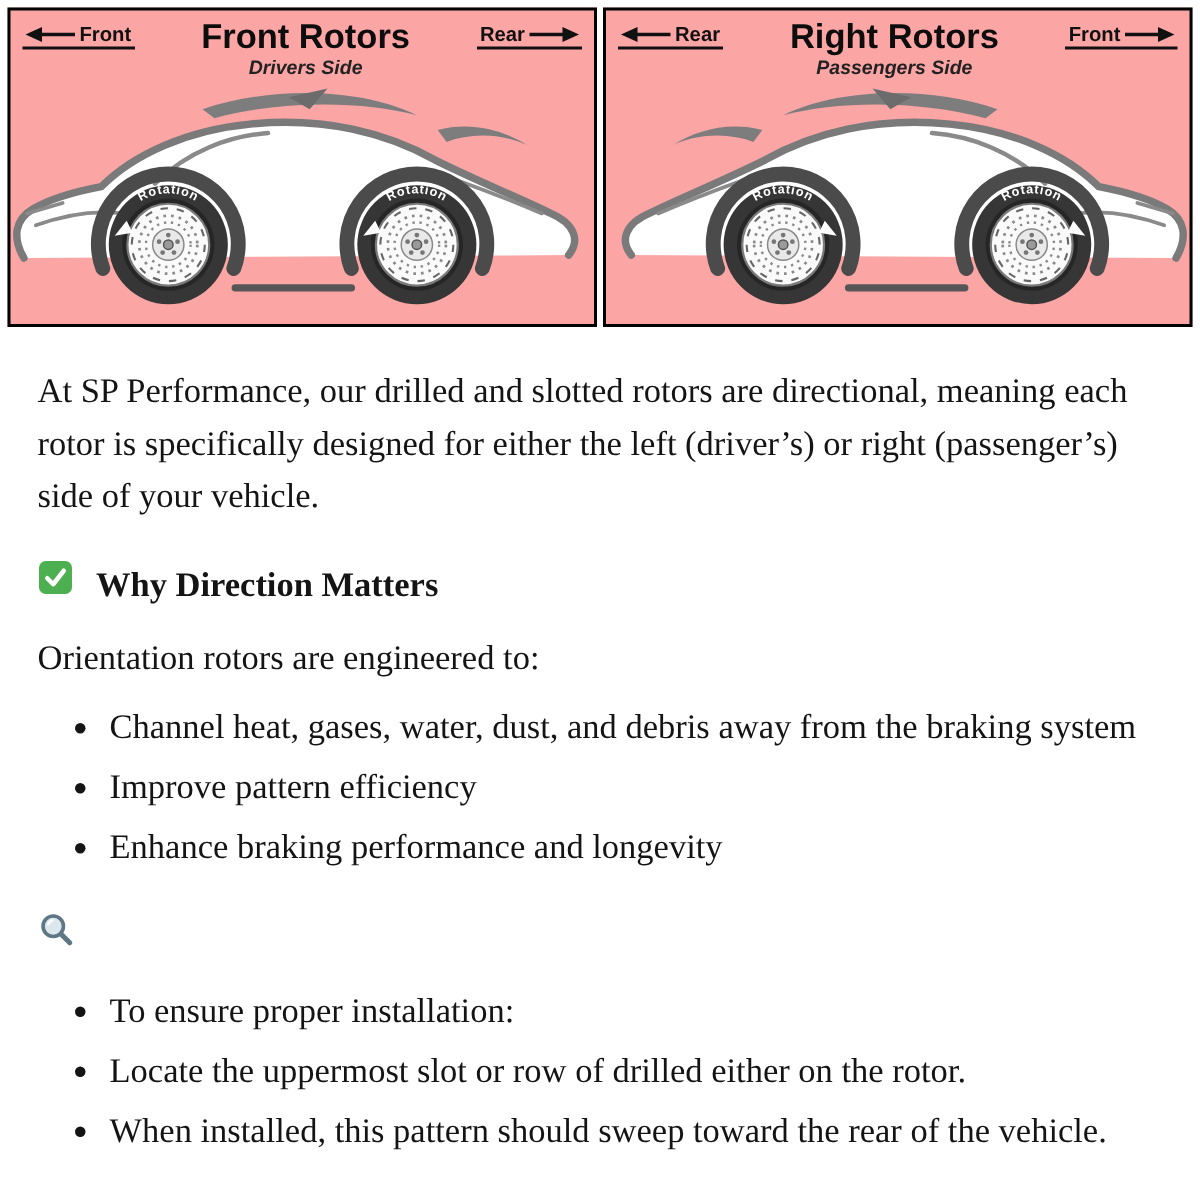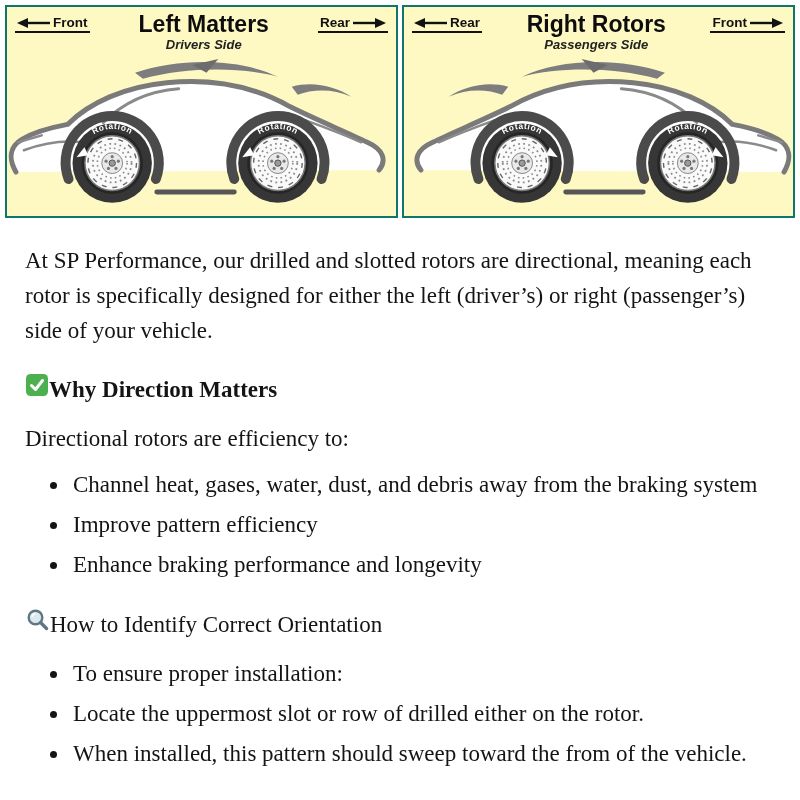--- a/index.html
+++ b/index.html
@@ -5,21 +5,21 @@
   html,body { margin:0; padding:0; background:#ffffff; }
   body {
     width:800px; height:800px; overflow:hidden;
     font-family:"Liberation Serif", serif; color:#141414;
     -webkit-font-smoothing:antialiased;
   }
 
   
   .diagram { display:flex; margin:5px 5px 8px 5px; }
   .panel {
-    flex:1 1 0; border:2px solid #0f766e; background:#fef9c3; min-width:0;
+    flex:1 1 0; border:2px solid #000000; background:#fca5a5; min-width:0;
   }
   .panel + .panel { margin-left:4px; }
   .panel-header {
     display:flex; justify-content:space-between; align-items:flex-start;
     padding:6px 8px 0 8px; height:44px; box-sizing:border-box;
   }
   .dir {
     font-family:"Liberation Sans", sans-serif; font-weight:bold; font-size:13.5px;
     border-bottom:2px solid #111; display:inline-flex; align-items:center;
     gap:2px; padding:0 2px 1px 2px; margin-top:2px; color:#111;
@@ -39,21 +39,21 @@
 
   .rot-text {
     font-family:"Liberation Sans", sans-serif; font-weight:bold;
     font-size:8.5px; fill:#ffffff; letter-spacing:0.6px;
   }
 
   
   .content { padding:10px 29px 0 25px; font-size:23px; line-height:1.52; }
   .intro { margin:8px 0 22px 0; }
   .sec-head {
-    display:flex; align-items:center; gap:0;
+    display:flex; align-items:center; gap:15px;
     font-size:23px; margin:24px 0 14px 0;
   }
   .sec-head.bold .sec-title { font-weight:bold; }
   .sec-icon { flex:0 0 auto; display:inline-block; }
   .lead { margin:0 0 12px 0; }
   ul.bullets { margin:10px 0 20px 0; padding-left:45px; list-style:disc; }
   ul.bullets li { margin:0 0 5px 0; padding-left:3px; }
 </style>
 </head>
 <body>
@@ -107,21 +107,21 @@
   <div class="panel">
     <div class="panel-header">
       <span class="dir">
         <svg class="arr" width="34" height="12" viewBox="0 0 34 12">
           <line x1="33" y1="6" x2="9" y2="6" stroke="#111" stroke-width="2.4"></line>
           <polygon points="0,6 11,1 11,11" fill="#111"></polygon>
         </svg>
         <span>Front</span>
       </span>
       <span class="panel-titles">
-        <span class="panel-title">Left Matters</span>
+        <span class="panel-title">Front Rotors</span>
         <span class="panel-subtitle">Drivers Side</span>
       </span>
       <span class="dir">
         <span>Rear</span>
         <svg class="arr" width="34" height="12" viewBox="0 0 34 12">
           <line x1="1" y1="6" x2="25" y2="6" stroke="#111" stroke-width="2.4"></line>
           <polygon points="34,6 23,1 23,11" fill="#111"></polygon>
         </svg>
       </span>
     </div>
@@ -188,38 +188,37 @@
   <div class="sec-head bold">
     <span class="sec-icon">
       <svg width="24" height="24" viewBox="0 0 24 24">
         <rect x="1" y="1" width="22" height="22" rx="4.5" fill="#4caf50"></rect>
         <path d="M6.5 12.5 L10.5 16.5 L17.5 7.5" stroke="#fff" stroke-width="3" fill="none" stroke-linecap="round" stroke-linejoin="round"></path>
       </svg>
     </span>
     <span class="sec-title">Why Direction Matters</span>
   </div>
 
-  <p class="lead">Directional rotors are efficiency to:</p>
+  <p class="lead">Orientation rotors are engineered to:</p>
 
   <ul class="bullets">
     <li>Channel heat, gases, water, dust, and debris away from the braking system</li>
     <li>Improve pattern efficiency</li>
     <li>Enhance braking performance and longevity</li>
   </ul>
 
   <div class="sec-head">
     <span class="sec-icon">
       <svg width="25" height="25" viewBox="0 0 25 25">
         <circle cx="10.5" cy="10.5" r="6.8" fill="#dce8ee" stroke="#5f7784" stroke-width="2.4"></circle>
         <path d="M7.2 9.2 a4.2 4.2 0 0 1 2.8 -2.6" stroke="#fff" stroke-width="1.6" fill="none" stroke-linecap="round"></path>
         <line x1="15.8" y1="15.8" x2="21.5" y2="21.5" stroke="#5f7784" stroke-width="3.4" stroke-linecap="round"></line>
       </svg>
     </span>
-    <span class="sec-title">How to Identify Correct Orientation</span>
   </div>
 
   <ul class="bullets">
     <li>To ensure proper installation:</li>
     <li>Locate the uppermost slot or row of drilled either on the rotor.</li>
-    <li>When installed, this pattern should sweep toward the from of the vehicle.</li>
+    <li>When installed, this pattern should sweep toward the rear of the vehicle.</li>
   </ul>
 
 </div>
 
 </body></html>

